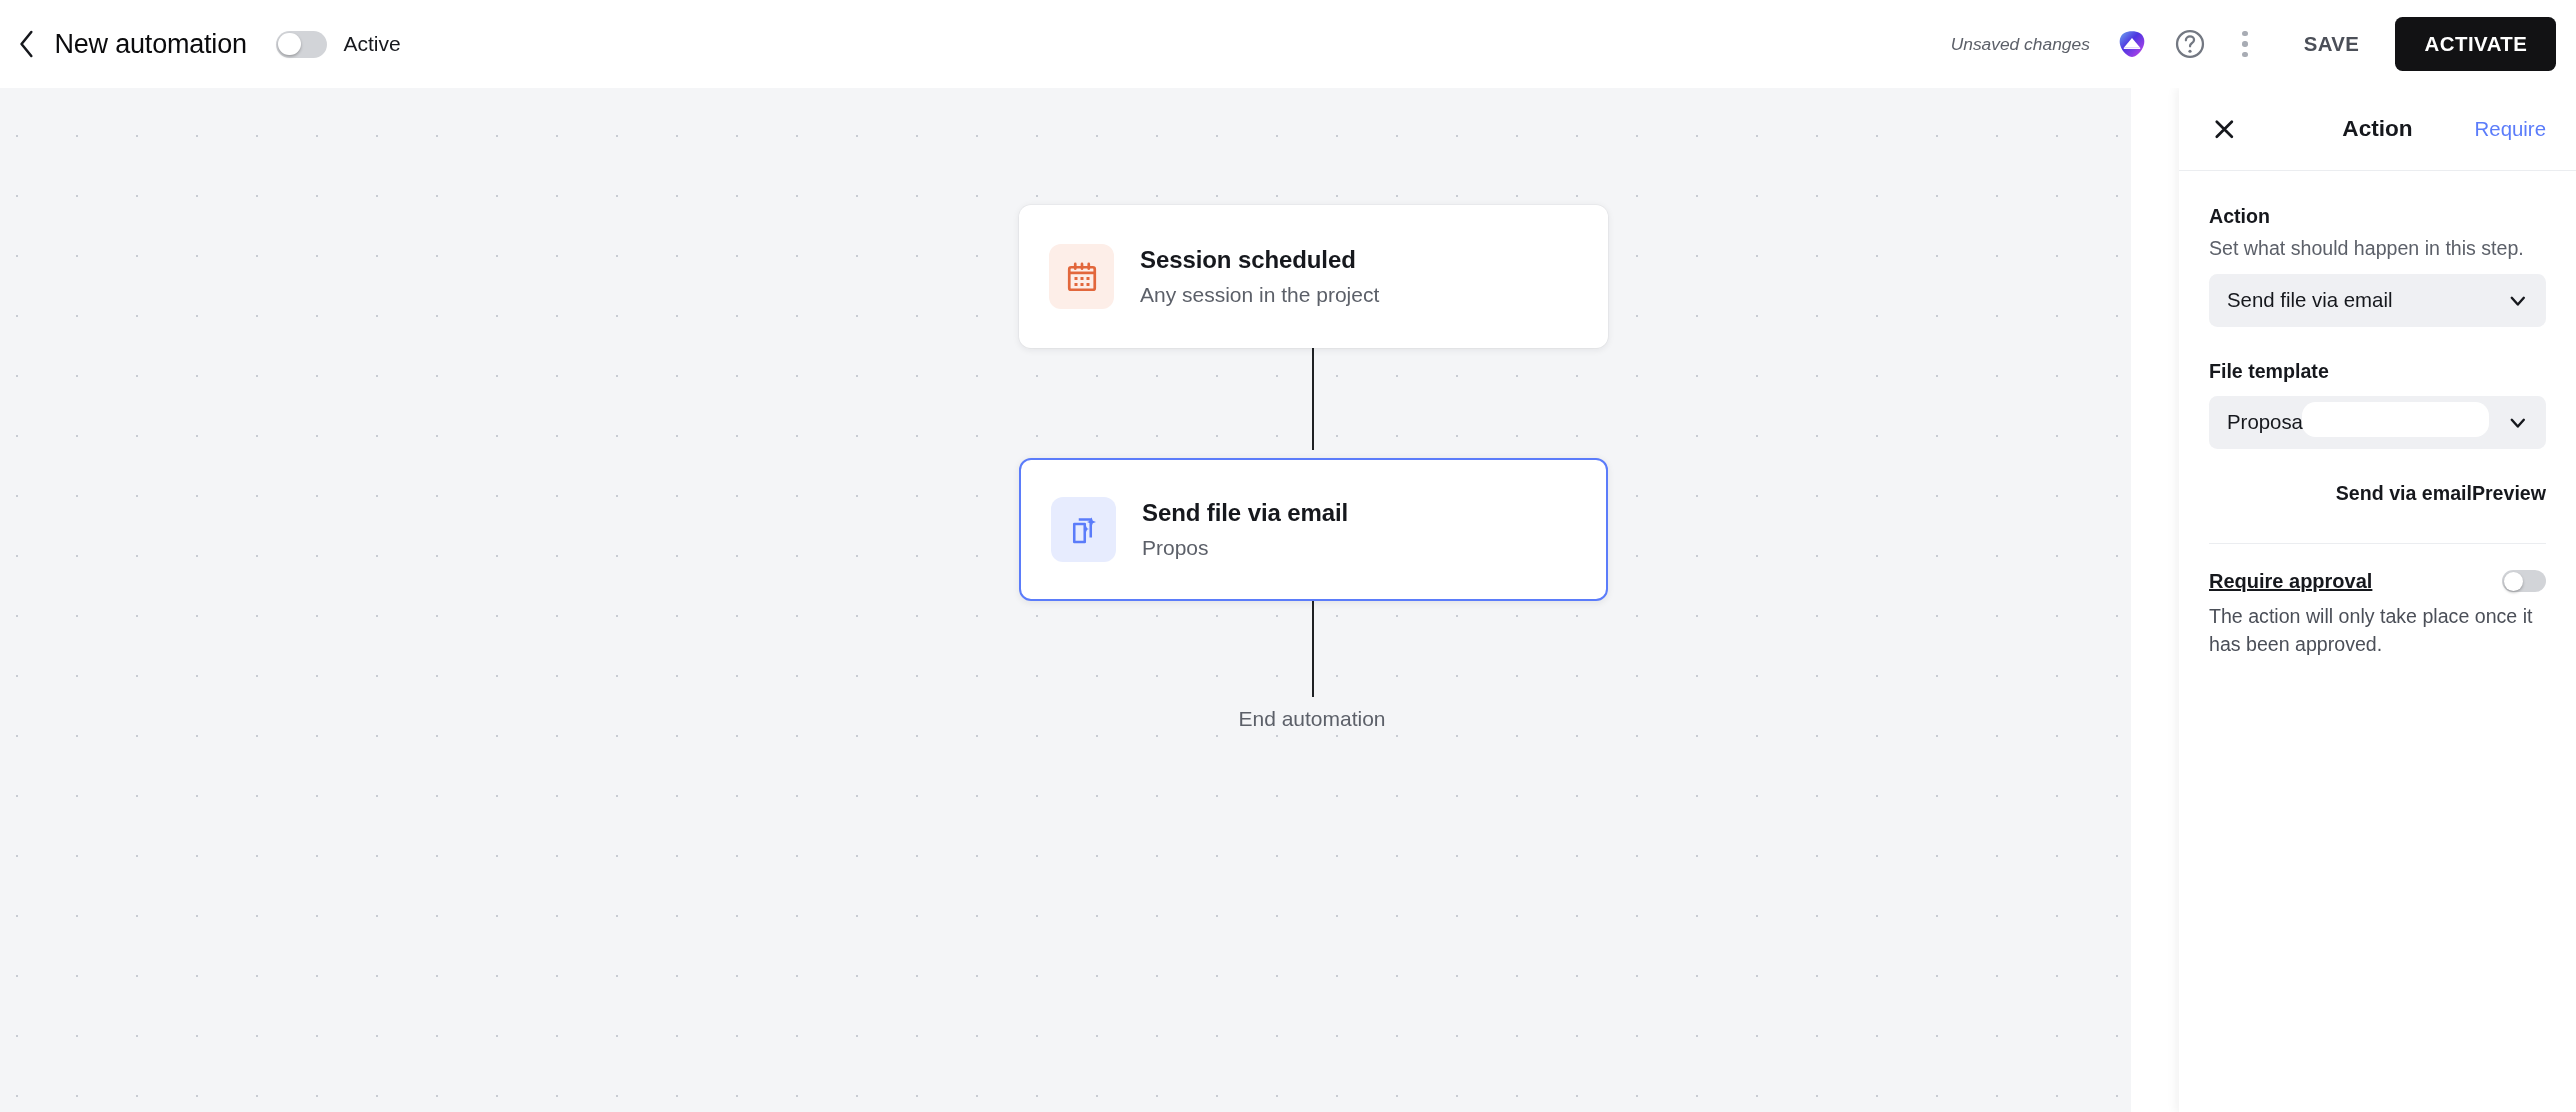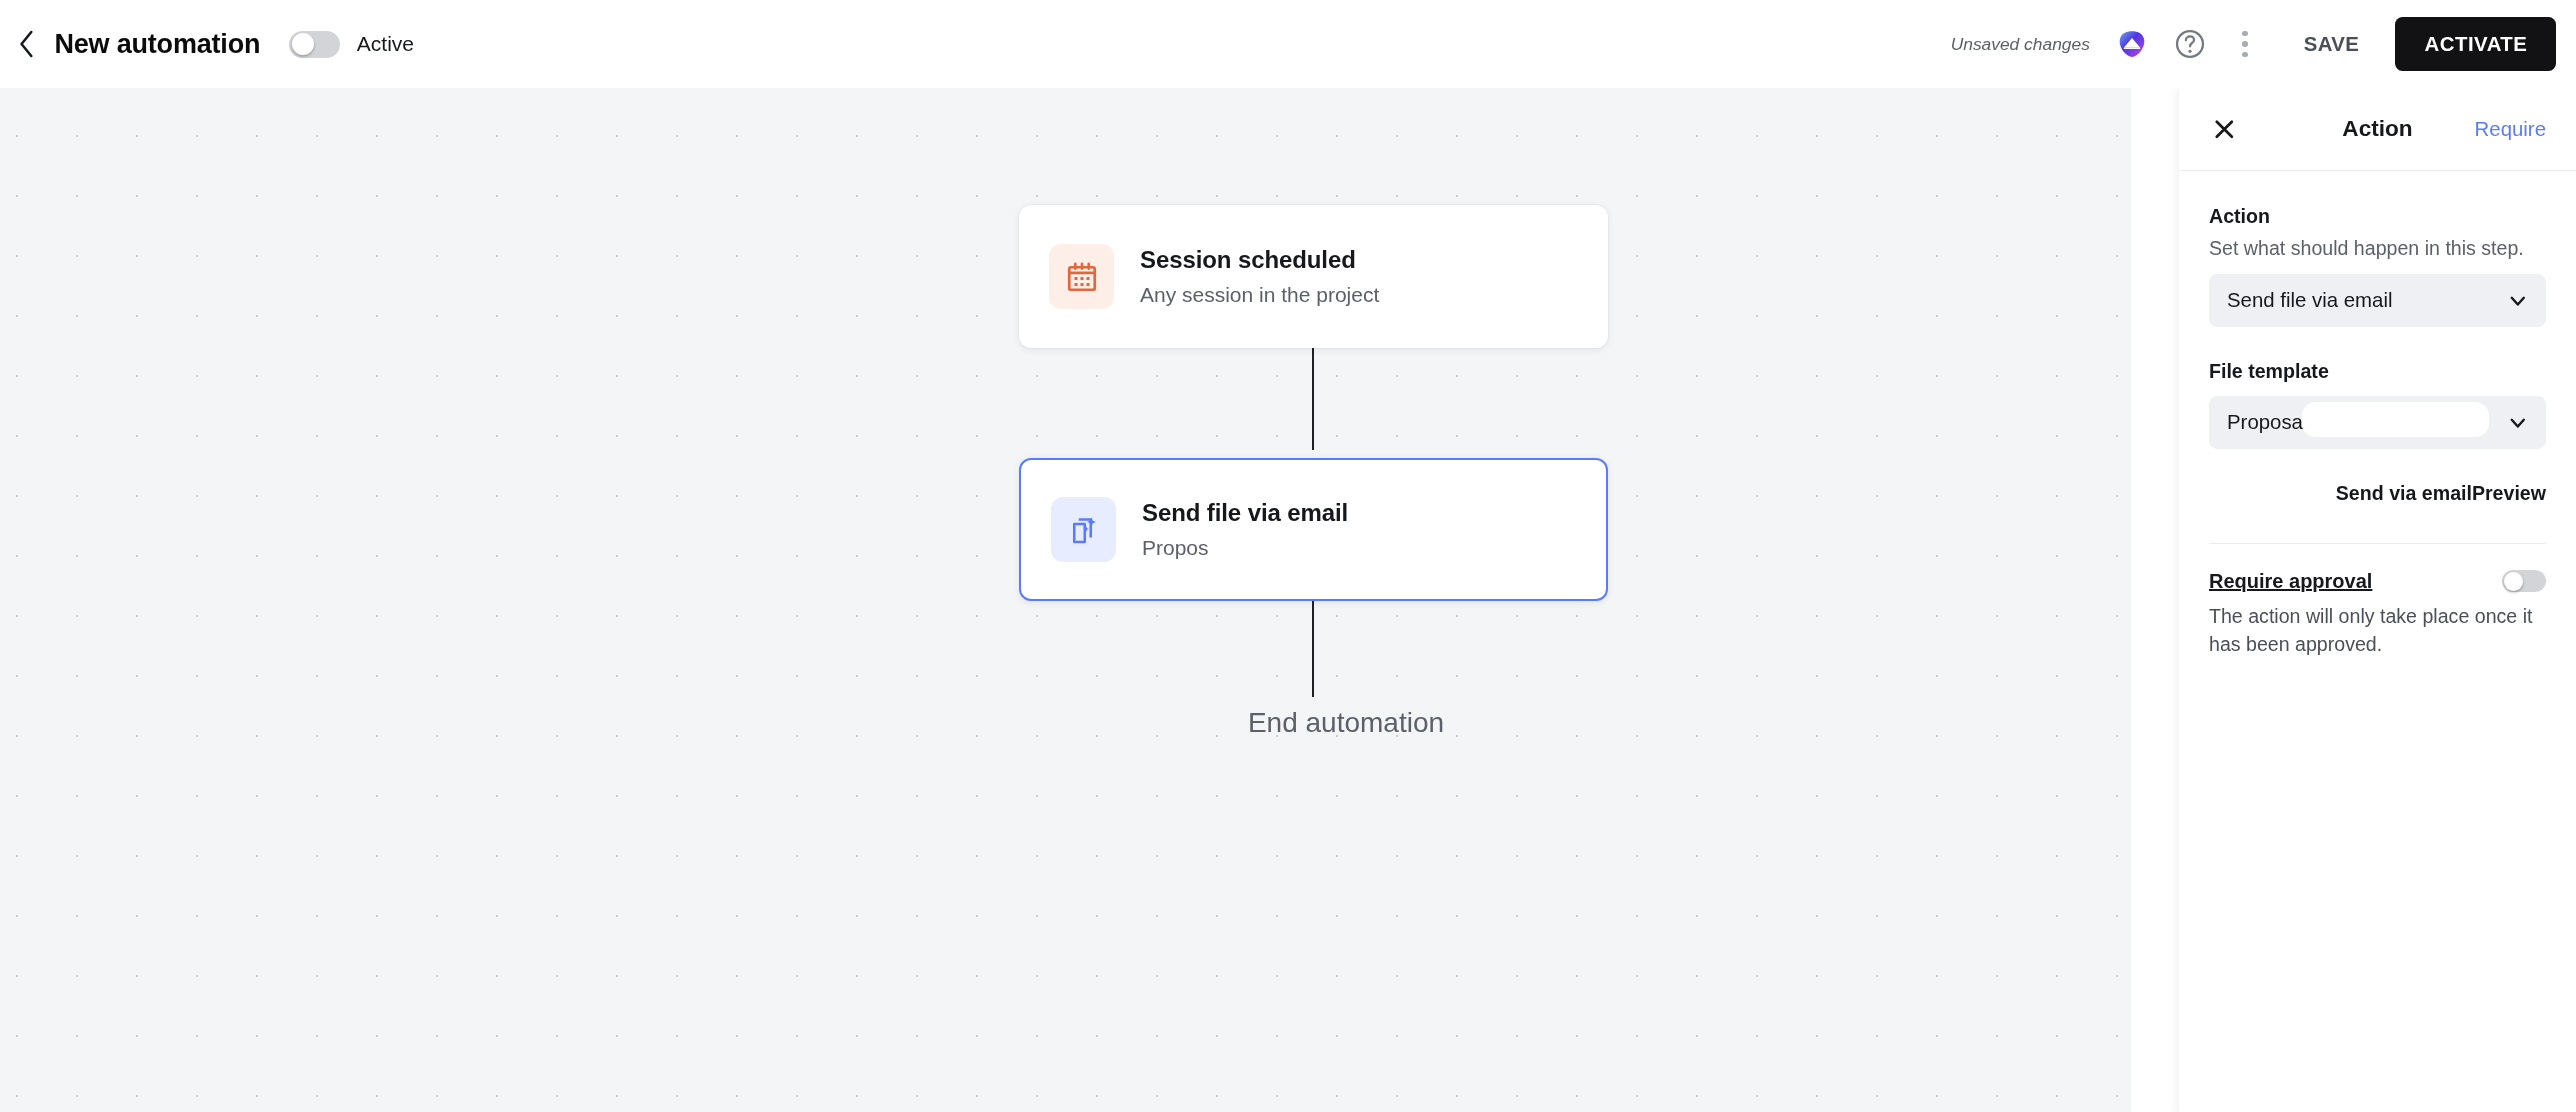--- a/index.html
+++ b/index.html
@@ -27,21 +27,21 @@
     width: 41px; height: 41px;
     margin-left: 6px;
     display: flex; align-items: center; justify-content: center;
     cursor: pointer;
     border-radius: 6px;
   }
   #back-btn svg { display: block; }
 
   #automation-title {
     font-size: 27px;
-    font-weight: 700;
+    font-weight: 400;
     color: #0b0b0d;
     letter-spacing: -0.2px;
     margin-left: 7.5px;
     white-space: nowrap;
   }
 
   .switch {
     position: relative;
     width: 51px; height: 27px;
     border-radius: 13.6px;
@@ -229,24 +229,24 @@
     content: "";
     position: absolute;
     left: 66px; top: -4.5px;
     width: 189px; height: 32px;
     background: #ffffff;
     border-radius: 10.6px;
   }
 
   #end-automation {
     position: absolute;
-    left: 1346px;
+    left: 1312px;
     top: 619px;
     transform: translateX(-50%);
-    font-size: 28px;
+    font-size: 21px;
     color: #5c6069;
     white-space: nowrap;
   }
 
   
   #right-panel {
     position: absolute;
     right: 0; top: 88px;
     width: 397px;
     height: 1025px;

